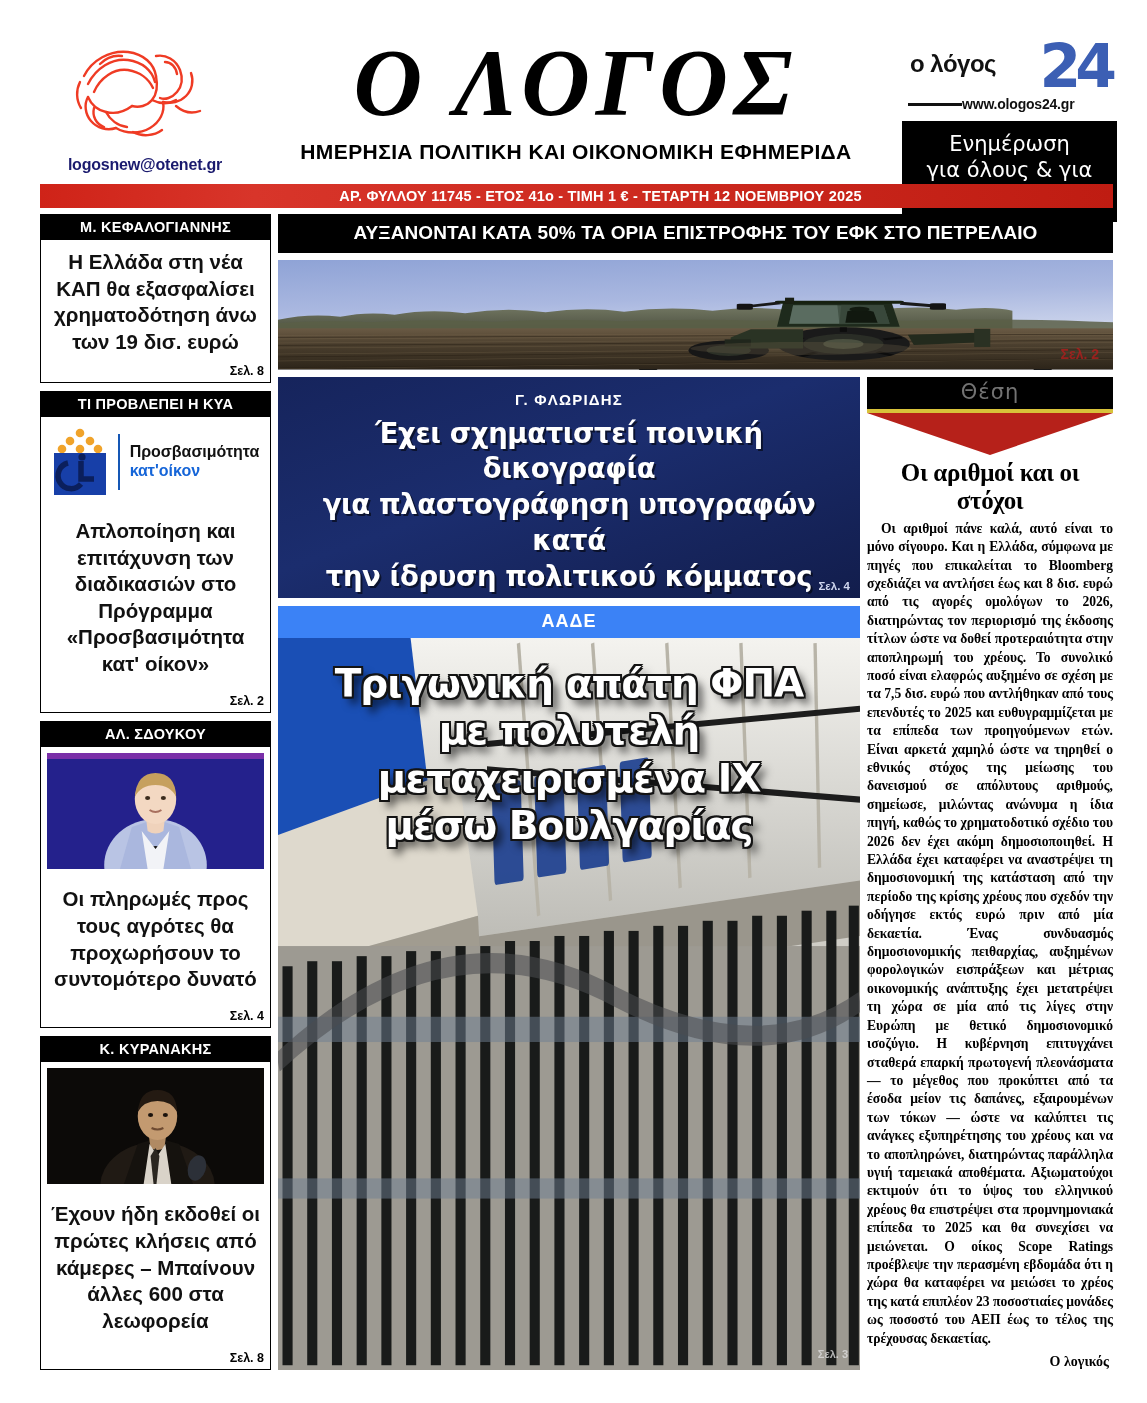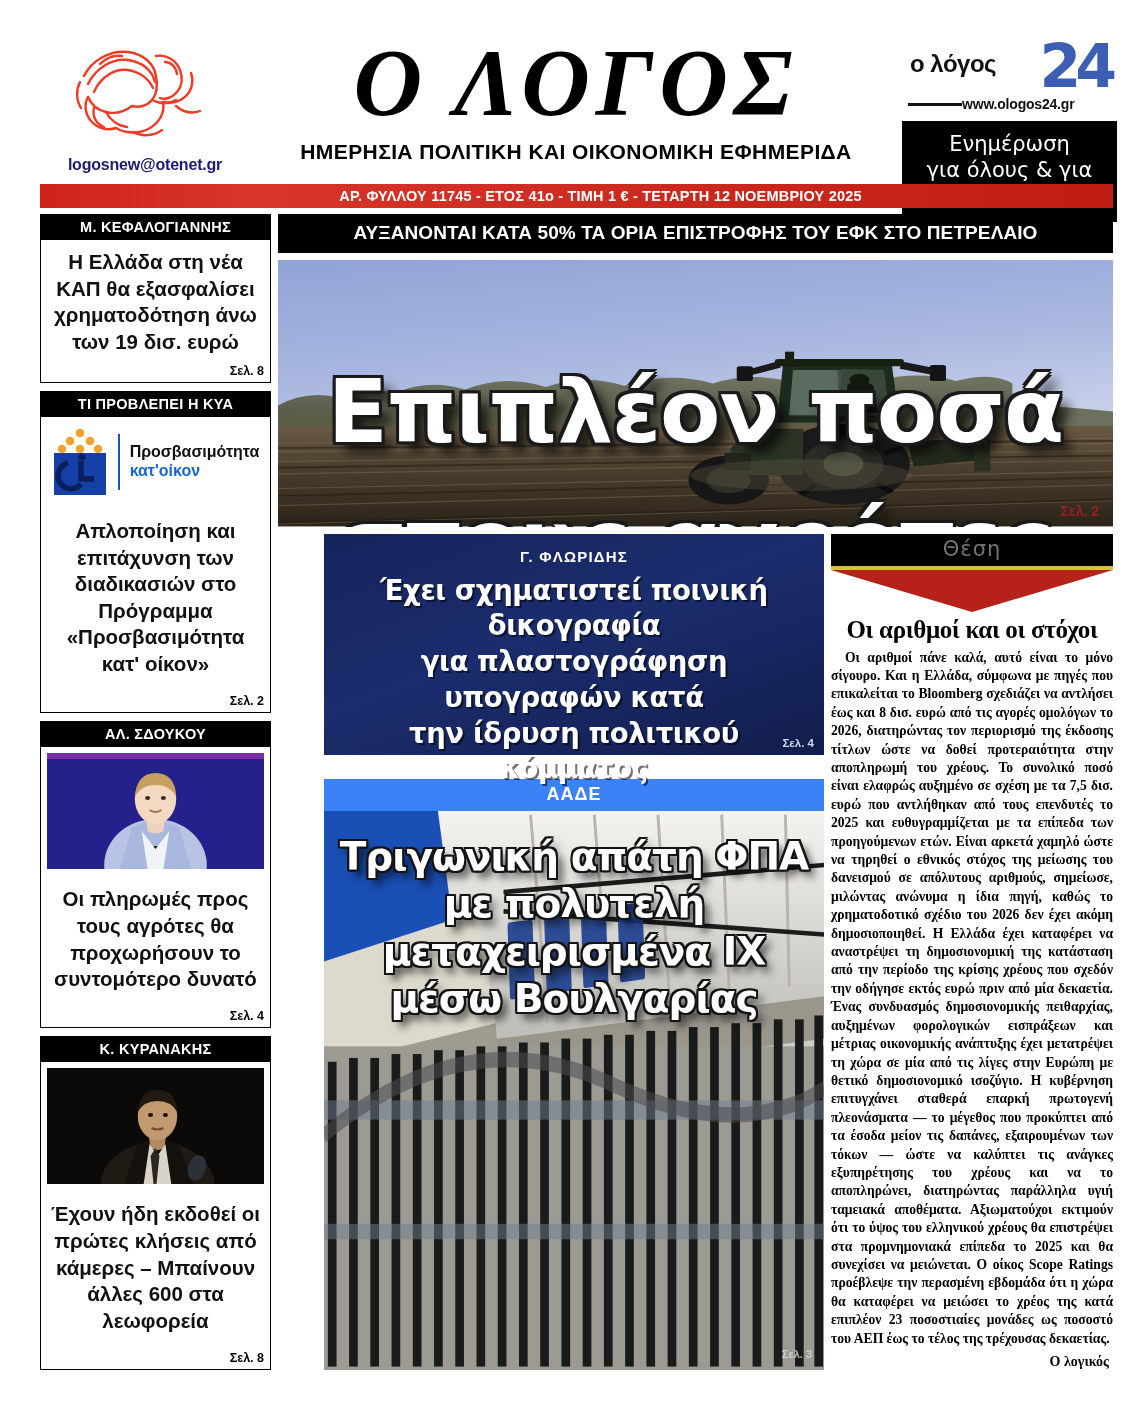--- a/index.html
+++ b/index.html
@@ -150,21 +150,21 @@
   }
   .hero-l1 { font-size: 88px; }
   .hero-l2 { font-size: 88px; margin-top: 42px; }
   .hero-ref {
     position: absolute; right: 14px; bottom: 8px;
     color: #b91c1c; font-size: 14px; font-weight: bold; opacity:0.75;
   }
 
   
   .mid-row { display: flex; gap: 7px; flex: 1; }
-  .mid-left { width: 500px; display: flex; flex-direction: column; gap: 24px; margin-left: 46px; }
+  .mid-left { width: 582px; display: flex; flex-direction: column; gap: 8px; }
   .mid-right { flex: 1; display: flex; flex-direction: column; }
 
   
   .navy {
     background: linear-gradient(160deg,#16245c 0%, #1b2d6e 45%, #121d4c 100%);
     padding: 14px 10px 8px;
     position: relative;
     height: 221px;
   }
   .navy-kicker {

